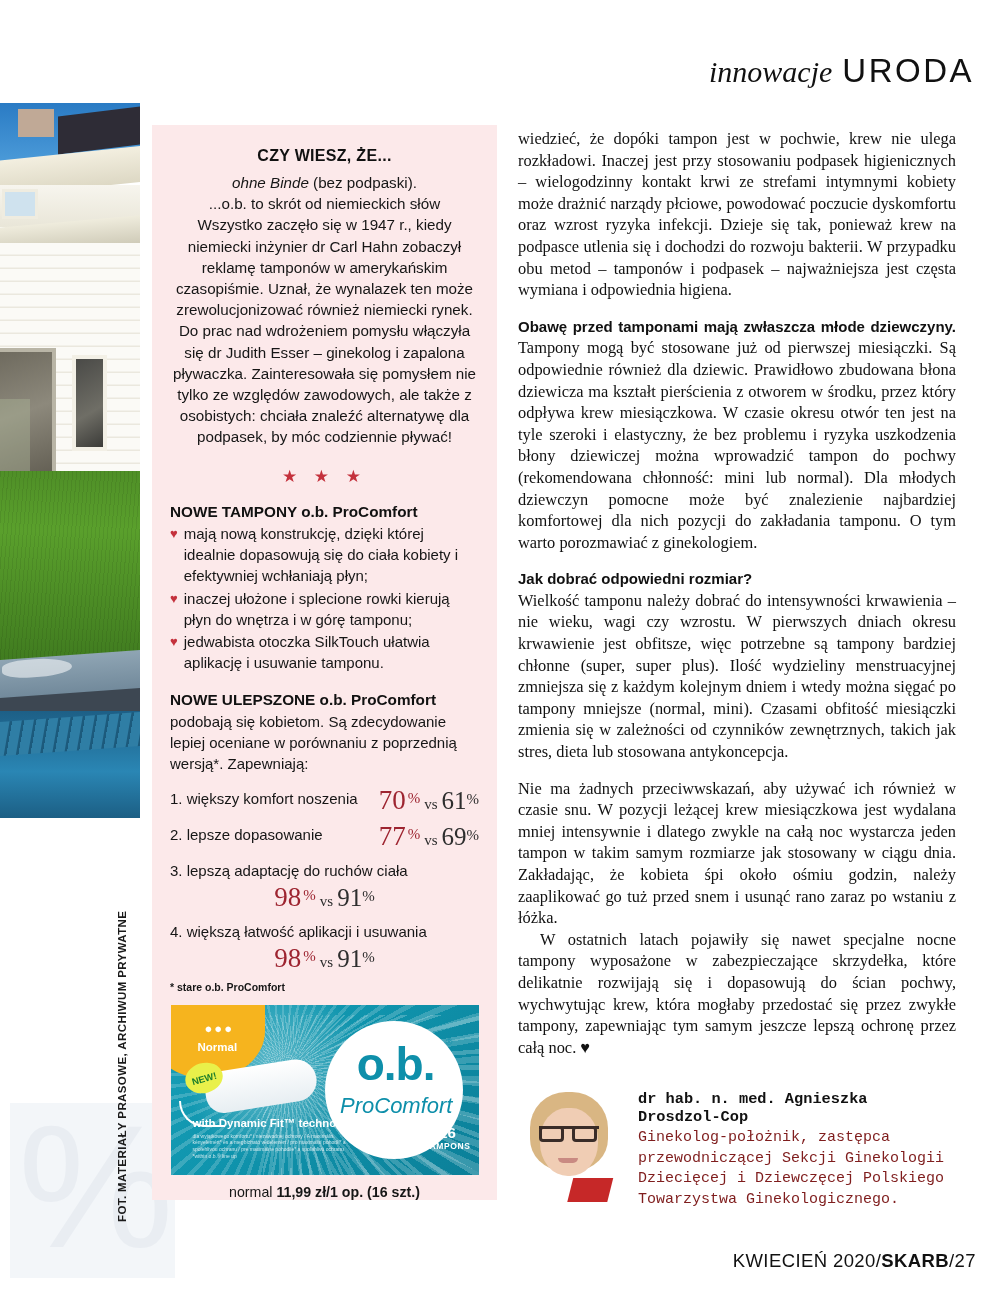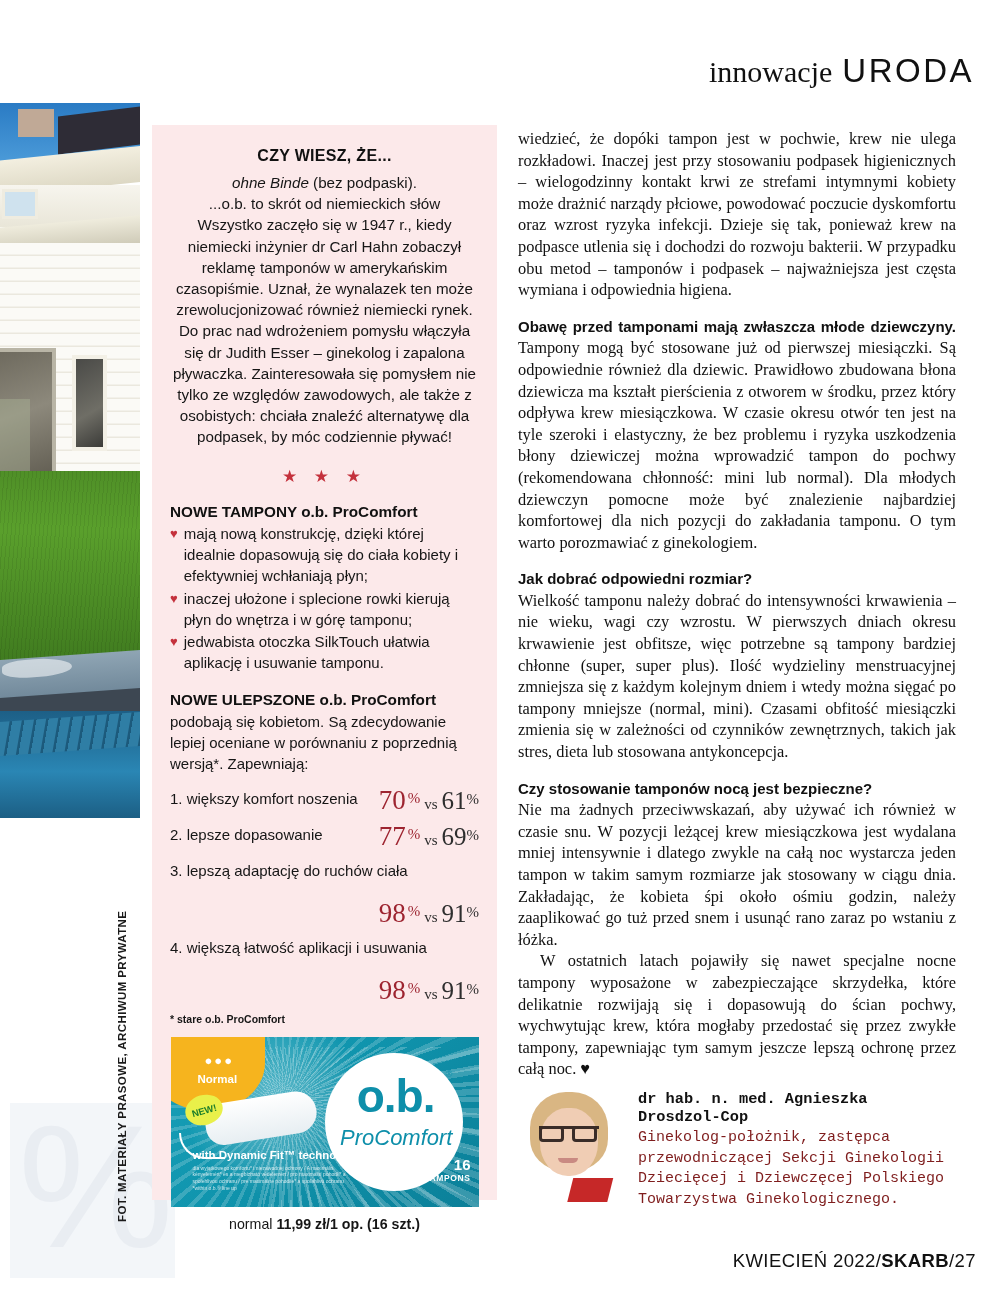--- a/index.html
+++ b/index.html
@@ -17,20 +17,21 @@
   .page-header {
     position: absolute;
     top: 52px;
     right: 28px;
     display: flex;
     align-items: baseline;
     gap: 10px;
   }
   .header-script {
     font-family: "Liberation Serif", serif;
+    font-style: italic;
     font-size: 30px;
     color: #111;
     letter-spacing: 0px;
   }
   .header-roman {
     font-family: "Liberation Sans", sans-serif;
     font-size: 33px;
     font-weight: 300;
     letter-spacing: 2.5px;
     color: #111;
@@ -235,21 +236,21 @@
     font-size: 15px;
     line-height: 23px;
     color: #161616;
     font-weight: 400;
   }
   .stat-nums {
     white-space: nowrap;
     font-family: "Liberation Serif", serif;
     line-height: 23px;
   }
-  .stat-row.wrapped .stat-nums { display: block; text-align: right; margin-top: 18px; }
+  .stat-row.wrapped .stat-nums { display: block; text-align: center; margin-top: 2px; }
   .num-new { font-size: 27px; color: #9d2430; }
   .pct-new { font-size: 15px; color: #9d2430; vertical-align: 6px; margin-left: 2px; }
   .vs { font-size: 15px; color: #2e2e2e; margin: 0 4px; font-family: "Liberation Serif", serif; }
   .num-old { font-size: 25px; color: #2e2e2e; }
   .pct-old { font-size: 15px; color: #2e2e2e; vertical-align: 5px; }
 
   .footnote {
     font-size: 10.5px;
     font-weight: 700;
     color: #161616;
@@ -337,21 +338,21 @@
   .pack-pc {
     position: absolute; right: 26px; top: 88px;
     font-size: 22px; color: #0e8faa; font-style: italic;
   }
   .pack-reg {
     position: absolute; right: 26px; top: 32px;
     font-size: 9px; color: #0e8faa;
   }
   .pack-count {
     position: absolute; right: 8px; bottom: 24px;
-    color: #ffffff; font-size: 15px; font-weight: 700; text-align: right;
+    color: #ffffff; font-size: 15px; font-weight: 700; text-align: center;
   }
   .pack-count small { display: block; font-size: 8.5px; letter-spacing: .6px; }
 
   .pack-caption {
     text-align: center;
     margin-top: 8px;
     font-size: 14.2px;
     line-height: 19px;
     color: #161616;
   }
@@ -576,21 +577,20 @@
     </div>
 
   </div>
 </div>
 
 <div class="body-col">
   <p>wiedzieć, że dopóki tampon jest w pochwie, krew nie ulega rozkładowi. Inaczej jest przy stosowaniu podpasek higienicznych – wielogodzinny kontakt krwi ze strefami intymnymi kobiety może drażnić narządy płciowe, powodować poczucie dyskomfortu oraz wzrost ryzyka infekcji. Dzieje się tak, ponieważ krew na podpasce utlenia się i dochodzi do rozwoju bakterii. W przypadku obu metod – tamponów i podpasek – najważniejsza jest częsta wymiana i odpowiednia higiena.</p>
   <p><span class="run-head">Obawę przed tamponami mają zwłaszcza młode dziewczyny.</span><span> Tampony mogą być stosowane już od pierwszej miesiączki. Są odpowiednie również dla dziewic. Prawidłowo zbudowana błona dziewicza ma kształt pierścienia z otworem w środku, przez który odpływa krew miesiączkowa. W czasie okresu otwór ten jest na tyle szeroki i elastyczny, że bez problemu i ryzyka uszkodzenia błony dziewiczej można wprowadzić tampon do pochwy (rekomendowana chłonność: mini lub normal). Dla młodych dziewczyn pomocne może być znalezienie najbardziej komfortowej dla nich pozycji do zakładania tamponu. O tym warto porozmawiać z ginekologiem.</span></p>
   <p class="tight"><span class="run-head">Jak dobrać odpowiedni rozmiar?</span></p>
   <p>Wielkość tamponu należy dobrać do intensywności krwawienia – nie wieku, wagi czy wzrostu. W pierwszych dniach okresu krwawienie jest obfitsze, więc potrzebne są tampony bardziej chłonne (super, super plus). Ilość wydzieliny menstruacyjnej zmniejsza się z każdym kolejnym dniem i wtedy można sięgać po tampony mniejsze (normal, mini). Czasami obfitość miesiączki zmienia się w zależności od czynników zewnętrznych, takich jak stres, dieta lub stosowana antykoncepcja.</p>
-  <p class="tight"><span class="run-head">Czy stosowanie tamponów nocą jest bezpieczne?</span></p>
   <p class="tight">Nie ma żadnych przeciwwskazań, aby używać ich również w czasie snu. W pozycji leżącej krew miesiączkowa jest wydalana mniej intensywnie i dlatego zwykle na całą noc wystarcza jeden tampon w takim samym rozmiarze jak stosowany w ciągu dnia. Zakładając, że kobieta śpi około ośmiu godzin, należy zaaplikować go tuż przed snem i usunąć rano zaraz po wstaniu z łóżka.</p>
   <p class="indent">W ostatnich latach pojawiły się nawet specjalne nocne tampony wyposażone w zabezpieczające skrzydełka, które delikatnie rozwijają się i dopasowują do ścian pochwy, wychwytując krew, która mogłaby przedostać się przez zwykłe tampony, zapewniając tym samym jeszcze lepszą ochronę przez całą noc. ♥</p>
 </div>
 
 <div class="bio">
   <div class="bio-photo">
     <div class="bio-hair"></div>
     <div class="bio-face"></div>
     <div class="bio-glasses"></div>
     <div class="bio-lensL"></div>
@@ -599,14 +599,14 @@
     <div class="bio-collar"></div>
     <div class="bio-red"></div>
   </div>
   <div class="bio-text">
     <div class="bio-name">dr hab. n. med. Agnieszka Drosdzol-Cop</div>
     <div class="bio-desc">Ginekolog-położnik, zastępca przewodniczącej Sekcji Ginekologii Dziecięcej i Dziewczęcej Polskiego Towarzystwa Ginekologicznego.</div>
   </div>
 </div>
 
 <div class="footer">
-  <span class="light">KWIECIEŃ 2022</span><span class="light">/</span><span class="bold">SKARB</span><span class="light">/</span><span class="light">27</span>
+  <span class="light">KWIECIEŃ 2020</span><span class="light">/</span><span class="bold">SKARB</span><span class="light">/</span><span class="light">27</span>
 </div>
 
 </body></html>

